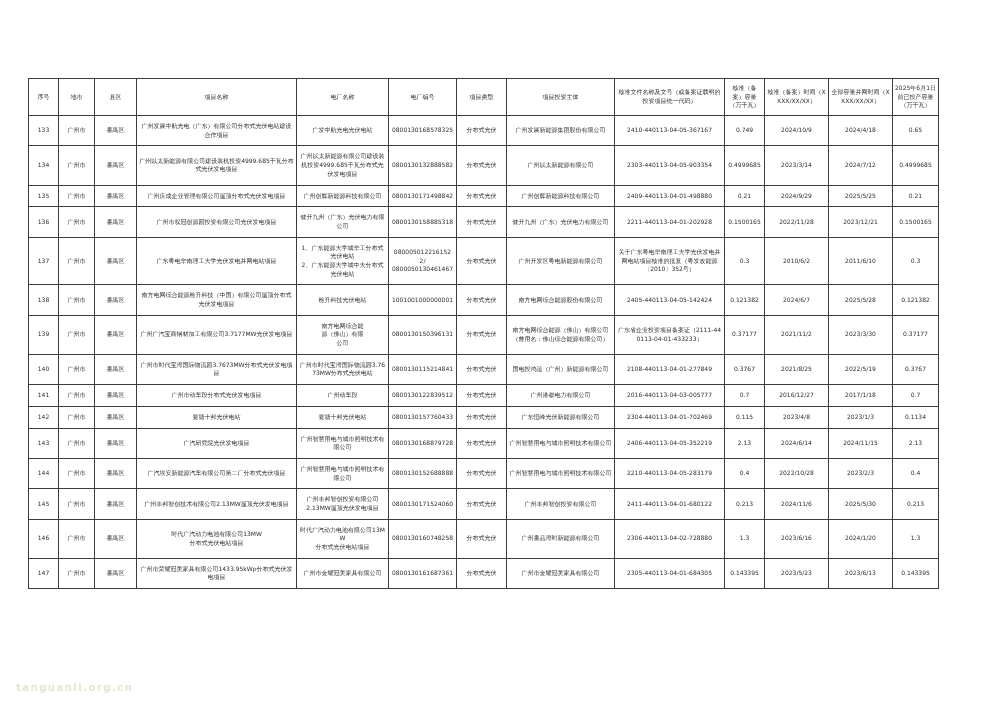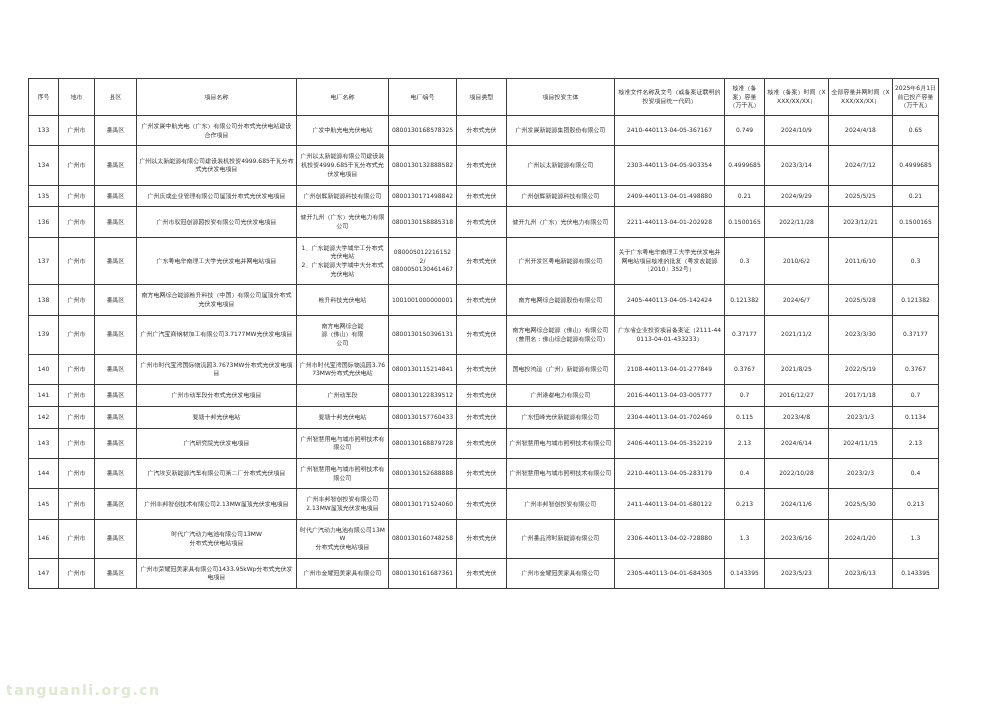--- a/index.html
+++ b/index.html
@@ -23,22 +23,22 @@
     white-space:pre-line;
     color:#2e2e2e;font-weight:normal;
   }
   table.data th{padding:5px 2px;}
   col.c1{width:30px}col.c2{width:36px}col.c3{width:42px}
   col.c4{width:160px}col.c5{width:92px}col.c6{width:68px}
   col.c7{width:50px}col.c8{width:108px}col.c9{width:110px}
   col.c10{width:40px}col.c11{width:64px}col.c12{width:64px}
   col.c13{width:46px}
   .watermark{
-    position:absolute;left:6px;top:682px;
-    font-size:14px;font-weight:bold;letter-spacing:1.5px;
+    position:absolute;left:16px;top:682px;
+    font-size:10px;font-weight:bold;letter-spacing:1.5px;
     color:#dde9d0;
   }
 </style>
 </head>
 <body>
 
 <div class="page">
 
   <table class="data">
     <colgroup>

